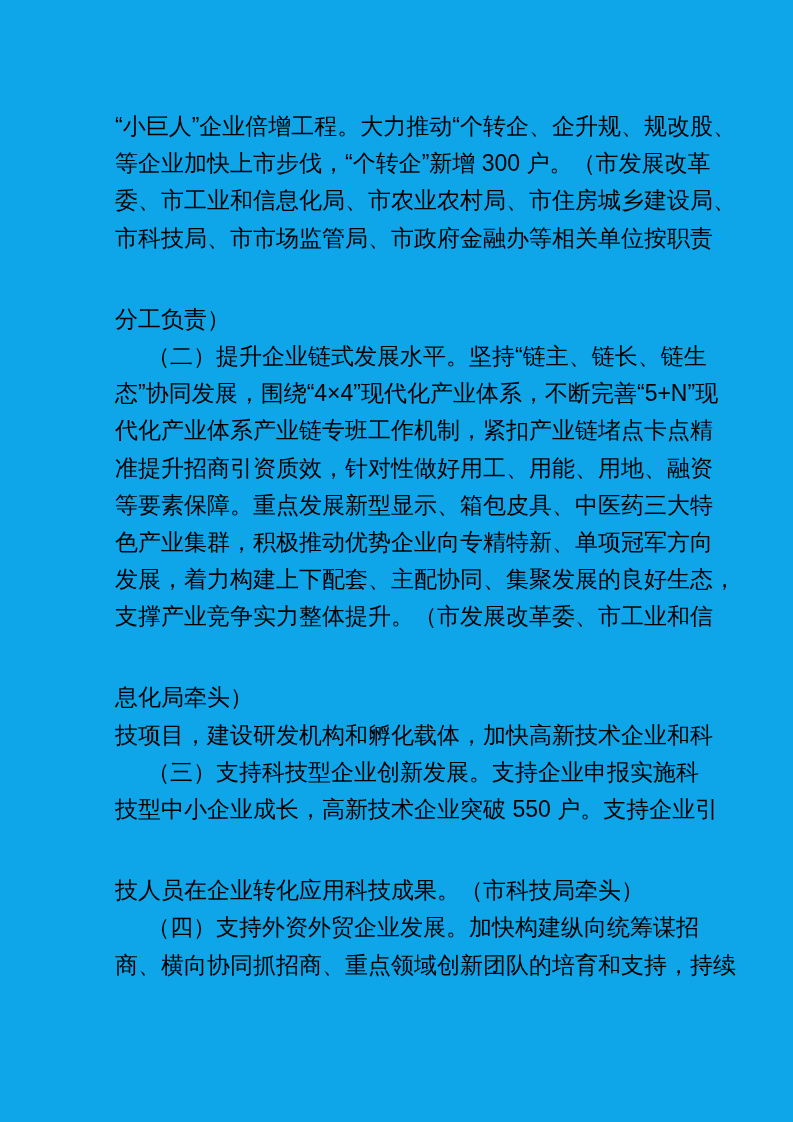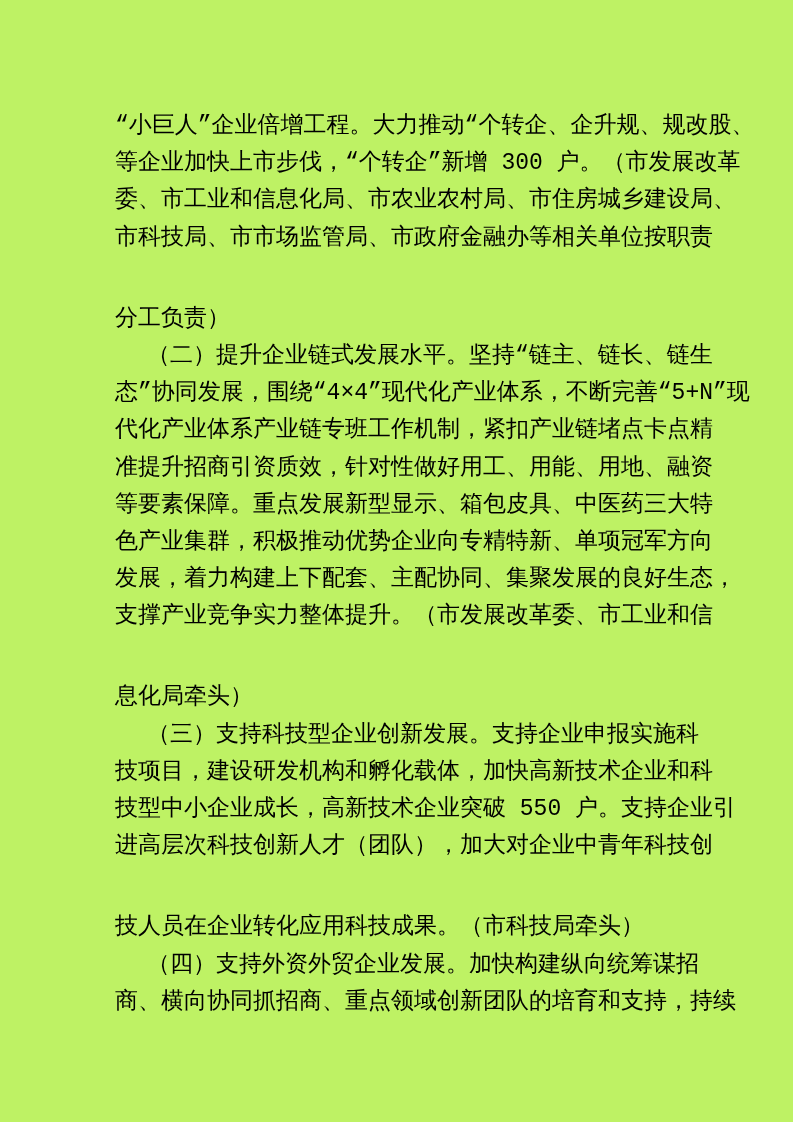--- a/index.html
+++ b/index.html
@@ -4,23 +4,23 @@
 <style>
   html, body {
     margin: 0;
     padding: 0;
     background: #ffffff;
   }
   .page {
     position: relative;
     width: 793px;
     height: 1122px;
-    background: #bef264;
+    background: #0ea5e9;
     overflow: hidden;
-    font-family: Liberation Mono, monospace;
+    font-family: Liberation Sans, sans-serif;
   }
   .content {
     position: absolute;
     left: 115px;
     top: 108px;
     width: 578px;
     color: #000000;
     font-size: 23px;
     line-height: 37.2px;
   }
@@ -64,24 +64,23 @@
       <div class="line">代化产业体系产业链专班工作机制，紧扣产业链堵点卡点精</div>
       <div class="line">准提升招商引资质效，针对性做好用工、用能、用地、融资</div>
       <div class="line">等要素保障。重点发展新型显示、箱包皮具、中医药三大特</div>
       <div class="line">色产业集群，积极推动优势企业向专精特新、单项冠军方向</div>
       <div class="line">发展，着力构建上下配套、主配协同、集聚发展的良好生态，</div>
       <div class="line">支撑产业竞争实力整体提升。（市发展改革委、市工业和信</div>
       <div class="line para-end">息化局牵头）</div>
     </div>
 
     <div class="para">
+      <div class="line">技项目，建设研发机构和孵化载体，加快高新技术企业和科</div>
       <div class="line indent">（三）支持科技型企业创新发展。支持企业申报实施科</div>
-      <div class="line">技项目，建设研发机构和孵化载体，加快高新技术企业和科</div>
       <div class="line">技型中小企业成长，高新技术企业突破 550 户。支持企业引</div>
-      <div class="line">进高层次科技创新人才（团队），加大对企业中青年科技创</div>
       <div class="line para-end">技人员在企业转化应用科技成果。（市科技局牵头）</div>
     </div>
 
     <div class="para">
       <div class="line indent">（四）支持外资外贸企业发展。加快构建纵向统筹谋招</div>
       <div class="line">商、横向协同抓招商、重点领域创新团队的培育和支持，持续</div>
     </div>
 
   </div>
 </div>

